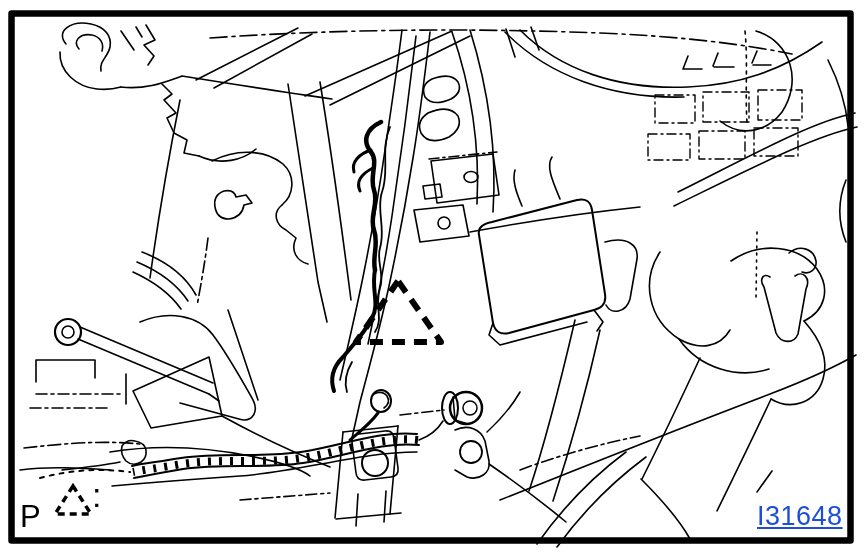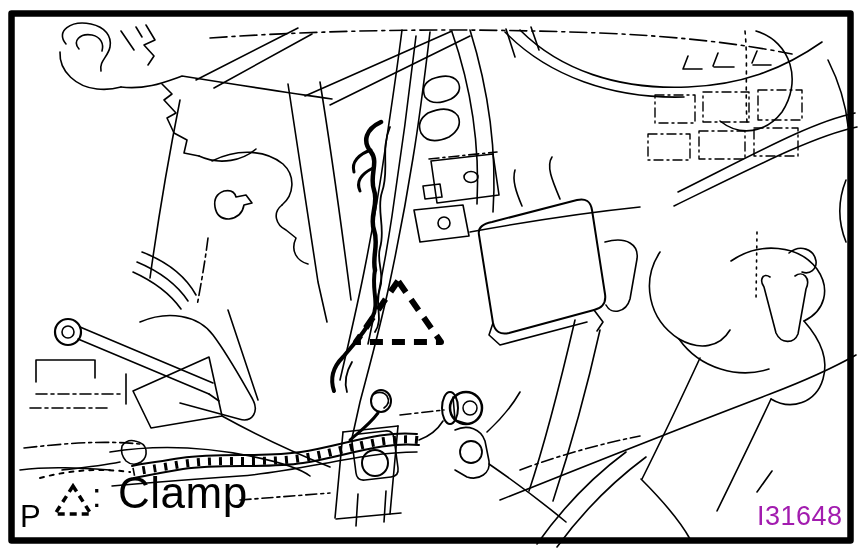--- a/index.html
+++ b/index.html
@@ -9,21 +9,21 @@
     background:#ffffff;
     font-family:"Liberation Sans", sans-serif;
     overflow:hidden;
   }
   .stage svg{position:absolute;left:0;top:0;}
   .legend{position:absolute;left:18px;top:470px;width:260px;height:74px;color:#000;}
   .legend .prefix{position:absolute;left:2px;top:31px;font-size:31px;line-height:1;}
   .legend .symbol{position:absolute;left:34px;top:13px;}
   .legend .separator{position:absolute;left:74px;top:8px;font-size:34px;line-height:1;}
   .legend .label{position:absolute;left:100px;top:1px;font-size:44px;line-height:1;letter-spacing:0.5px;}
-  .figcode{position:absolute;left:757px;top:501px;font-size:27px;color:#a21caf;letter-spacing:0.5px;}
+  .figcode{position:absolute;left:757px;top:501px;font-size:27px;color:#1d4ed8;letter-spacing:0.5px;text-decoration:underline;}
 </style>
 </head>
 <body>
 
 <div class="stage">
 
   <svg width="864" height="554" viewBox="0 0 864 554">
     <g fill="none" stroke="#000" stroke-width="1.6" stroke-linecap="round" stroke-linejoin="round">
 
       <rect x="11.5" y="13.5" width="839" height="527" stroke-width="6.5"></rect>
@@ -186,18 +186,17 @@
       </g>
     </g>
   </svg>
 
   <div class="legend">
     <span class="prefix">P</span>
     <svg class="symbol" width="42" height="34" viewBox="0 0 42 34">
       <polygon points="21,3 3,31 39,31" fill="none" stroke="#000" stroke-width="3.5" stroke-dasharray="7 5"></polygon>
     </svg>
     <span class="separator">:</span>
-    <span class="label">Clamp</span>
   </div>
 
   <div class="figcode">I31648</div>
 
 </div>
 
 </body></html>

